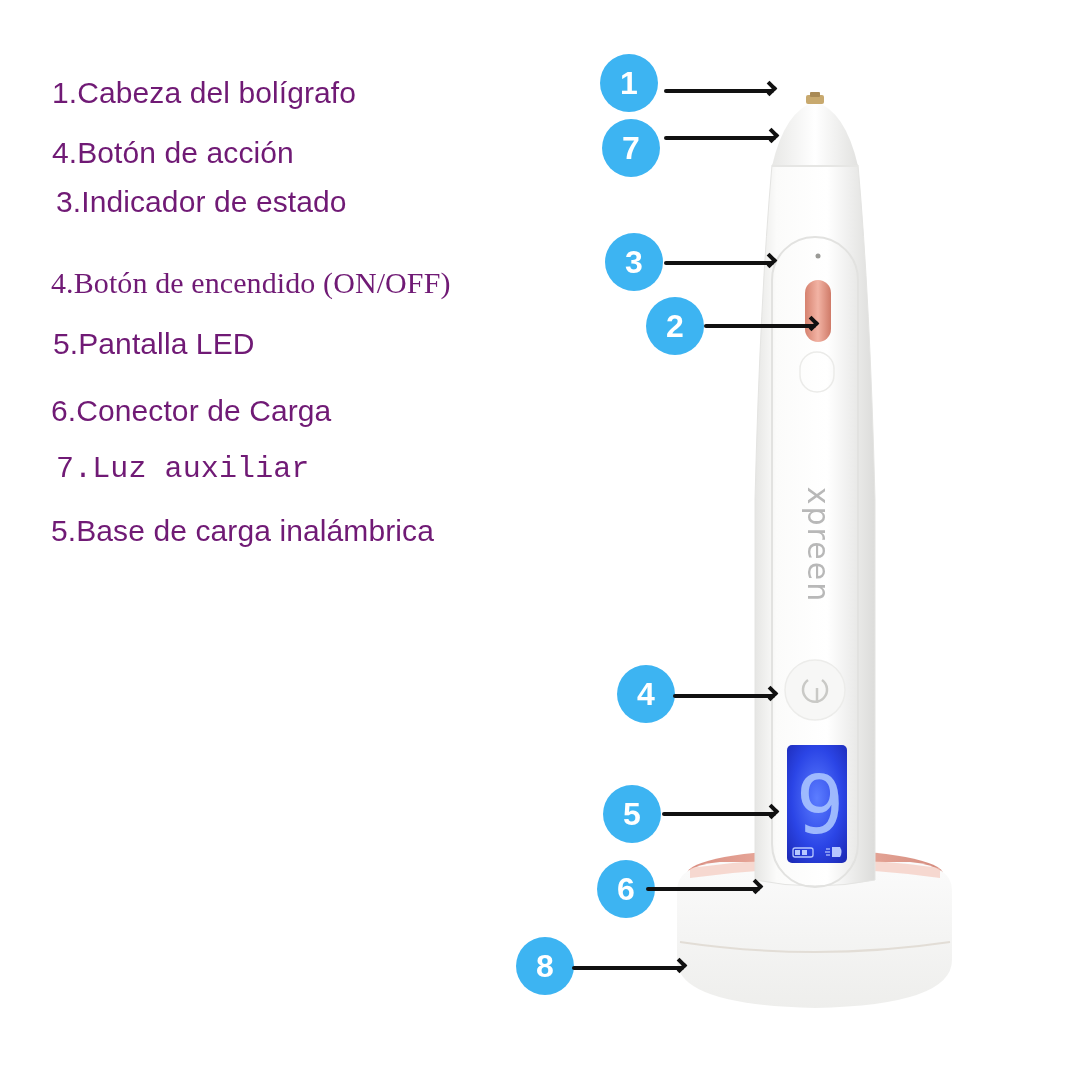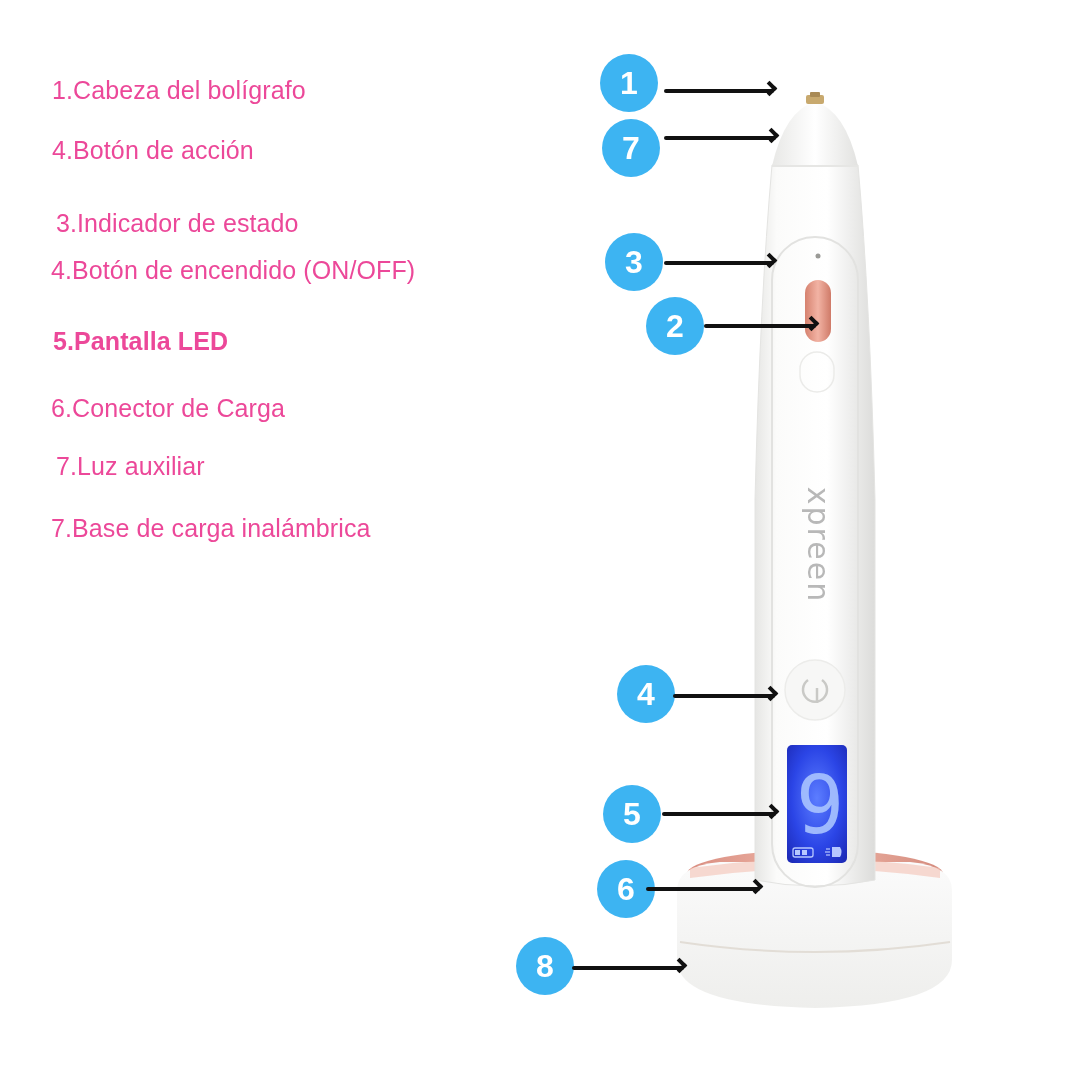--- a/index.html
+++ b/index.html
@@ -1,35 +1,35 @@
 <!DOCTYPE html>
 <html><head>
 <meta charset="utf-8">
 <style>
   html, body { margin: 0; padding: 0; background: #ffffff; }
   body { width: 1080px; height: 1080px; position: relative; overflow: hidden; font-family: "Liberation Sans", sans-serif; }
-  .label { position: absolute; font-size: 25px; color: #ec4899; white-space: nowrap; letter-spacing: 0.1px; }
+  .label { position: absolute; font-size: 30px; color: #701a75; white-space: nowrap; letter-spacing: 0.1px; }
   .callout { position: absolute; width: 58px; height: 58px; border-radius: 50%; background: #3db4f2; color: #fff; font-weight: bold; font-size: 32px; display: flex; align-items: center; justify-content: center; font-family: "Liberation Sans", sans-serif; }
   .arrow { position: absolute; height: 4px; background: #111; border-radius: 2px; }
   .arrow::after { content: ""; position: absolute; right: -1px; top: -6px; width: 11px; height: 11px; border-right: 4px solid #111; border-top: 4px solid #111; transform: rotate(45deg); box-sizing: border-box; }
   svg.device { position: absolute; left: 0; top: 0; }
   .brand { position: absolute; left: 818px; top: 545px; transform: translate(-50%, -50%) rotate(90deg); font-size: 30px; color: #b8b8b8; letter-spacing: 2px; font-family: "DejaVu Sans", sans-serif; }
   .lcd-digit { position: absolute; left: 795px; top: 768px; width: 50px; height: 76px; color: #a9c4ff; font-size: 80px; line-height: 76px; text-align: center; font-family: "DejaVu Sans Mono", monospace; opacity: 0.9; }
 </style>
 </head>
 <body>
 
 <div class="label" style="left:52px; top:76px;">1.Cabeza del bolígrafo</div>
 <div class="label" style="left:52px; top:136px;">4.Botón de acción</div>
-<div class="label" style="left:56px; top:209px;">3.Indicador de estado</div>
-<div class="label" style="left:51px; top:256px;">4.Botón de encendido (ON/OFF)</div>
-<div class="label" style="left:53px; top:327px;font-weight:bold;">5.Pantalla LED</div>
+<div class="label" style="left:56px; top:185px;">3.Indicador de estado</div>
+<div class="label" style="left:51px; top:266px;font-family:Liberation Serif, serif;">4.Botón de encendido (ON/OFF)</div>
+<div class="label" style="left:53px; top:327px;">5.Pantalla LED</div>
 <div class="label" style="left:51px; top:394px;">6.Conector de Carga</div>
-<div class="label" style="left:56px; top:452px;">7.Luz auxiliar</div>
-<div class="label" style="left:51px; top:514px;">7.Base de carga inalámbrica</div>
+<div class="label" style="left:56px; top:452px;font-family:Liberation Mono, monospace;">7.Luz auxiliar</div>
+<div class="label" style="left:51px; top:514px;">5.Base de carga inalámbrica</div>
 
 <svg class="device" width="1080" height="1080" viewBox="0 0 1080 1080">
   <defs>
     <linearGradient id="bodyGrad" x1="0" x2="1" y1="0" y2="0">
       <stop offset="0" stop-color="#e6e6e4"></stop>
       <stop offset="0.18" stop-color="#fbfbfa"></stop>
       <stop offset="0.6" stop-color="#ffffff"></stop>
       <stop offset="1" stop-color="#dcdcda"></stop>
     </linearGradient>
     <linearGradient id="tipGrad" x1="0" x2="1" y1="0" y2="0">

